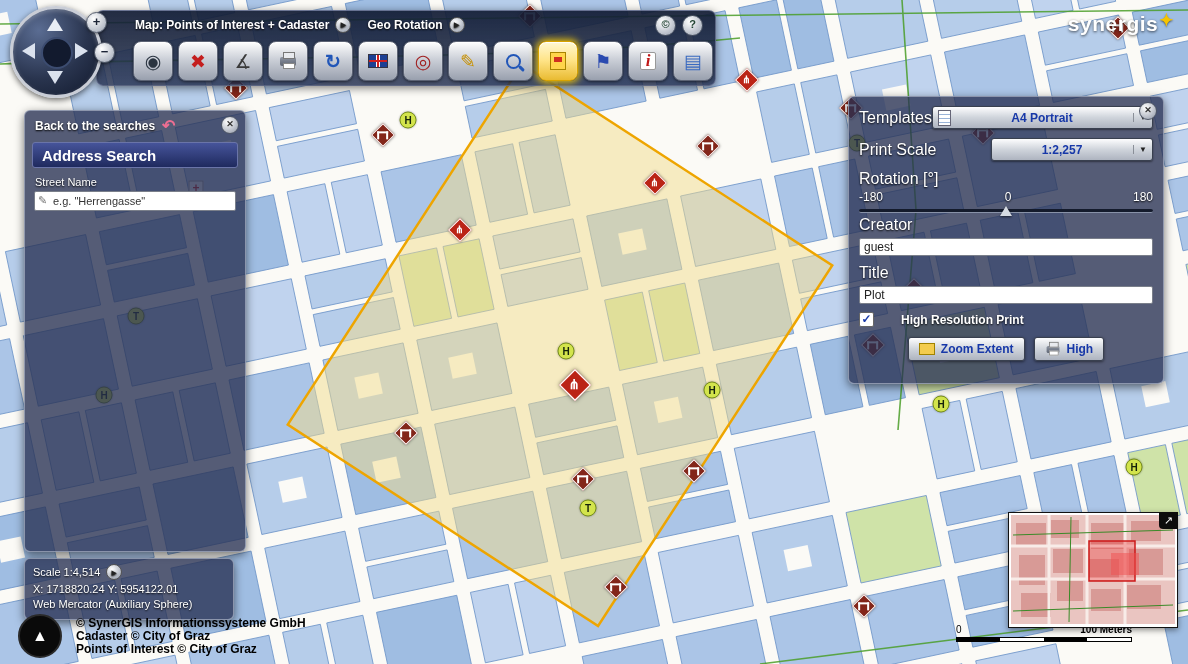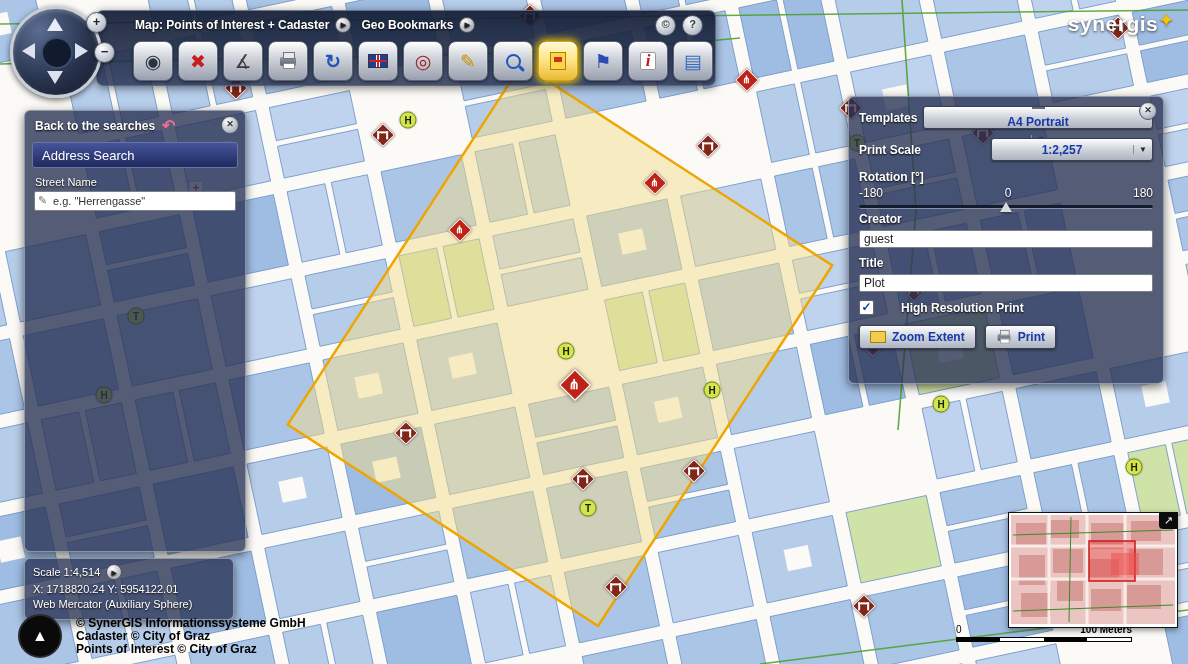--- a/index.html
+++ b/index.html
@@ -39,21 +39,21 @@
   .zoomBtn{position:absolute;width:19px;height:19px;border-radius:50%;z-index:8;
       background:radial-gradient(circle at 35% 30%,#ffffff,#b9bfca 70%,#8e96a4);
       border:1px solid #565e6e;color:#1c2436;font-size:13px;font-weight:bold;line-height:17px;text-align:center;
       box-shadow:0 1px 3px rgba(0,0,0,.5);cursor:pointer;}
   .zin{left:86px;top:12px;} .zout{left:94px;top:42px;}
 
   
   .strip{position:absolute;left:96px;top:10px;width:618px;height:74px;z-index:6;
       background:linear-gradient(rgba(18,28,52,.93),rgba(40,52,84,.85));
       border:1px solid rgba(140,150,180,.55);border-radius:7px;box-shadow:0 2px 8px rgba(0,0,0,.5);}
-  .tabsRow{display:flex;align-items:center;height:27px;padding-left:38px;gap:10px;position:relative;}
+  .tabsRow{display:flex;align-items:center;height:27px;padding-left:38px;gap:16px;position:relative;}
   .tab{display:flex;align-items:center;gap:6px;color:#fff;font-size:12px;font-weight:bold;
       text-shadow:0 1px 2px #000;cursor:pointer;white-space:nowrap;}
   .play-ic{display:inline-flex;align-items:center;justify-content:center;width:14px;height:14px;border-radius:50%;
       background:radial-gradient(circle at 35% 30%,#fff,#aab0bc 75%);border:1px solid #555;
       color:#222;font-size:7px;line-height:1;}
   .helpBtns{position:absolute;right:12px;top:4px;display:flex;gap:6px;}
   .roundBtn{width:19px;height:19px;border-radius:50%;background:radial-gradient(circle at 35% 30%,#fff,#b2b8c4 75%);
       border:1px solid #4e5666;color:#243;font-size:11px;font-weight:bold;line-height:17px;text-align:center;cursor:pointer;}
   .btnRow{display:flex;gap:5px;padding:3px 0 0 36px;}
   .tool-btn{width:38px;height:38px;border-radius:8px;display:flex;align-items:center;justify-content:center;
@@ -99,55 +99,55 @@
       background:radial-gradient(circle at 35% 30%,#fff,#aab0bc 75%);border:1px solid #4e5666;
       color:#333;font-size:9px;line-height:14px;text-align:center;cursor:pointer;font-weight:bold;}
 
   
   .searchPanel{left:24px;top:110px;width:220px;height:440px;}
   .backRow{display:flex;align-items:center;gap:7px;padding:7px 8px 4px 10px;}
   .backLbl{font-size:12px;font-weight:bold;cursor:pointer;text-shadow:0 1px 2px #000;}
   .backArrow{color:#ec6e92;font-size:16px;font-weight:bold;line-height:1;cursor:pointer;}
   .titleBar{margin:4px 7px;height:24px;display:flex;align-items:center;padding-left:9px;
       background:linear-gradient(#46549a,#1f2a5e);border:1px solid #6a74a8;border-radius:3px;
-      font-size:13px;font-weight:normal;}
+      font-size:15px;font-weight:bold;}
   .fieldLbl{font-size:11px;margin:8px 0 3px 10px;text-shadow:0 1px 2px #000;}
   .inputWrap{position:relative;margin:0 9px;}
   .inputWrap .edit-ic{position:absolute;left:4px;top:3px;color:#777;font-size:11px;}
   .inputWrap input{width:100%;box-sizing:border-box;height:20px;border:1px solid #7a7f8a;border-radius:2px;
       font-size:11px;padding:1px 4px 1px 18px;color:#222;font-family:"Liberation Sans",sans-serif;}
   .inputWrap input::placeholder{color:#333;opacity:1;}
 
   
   .printPanel{left:848px;top:96px;width:316px;height:288px;padding:9px 10px;box-sizing:border-box;}
   .pRow{display:flex;align-items:center;justify-content:space-between;margin-bottom:9px;}
-  .pLbl{font-size:12px;text-shadow:0 1px 2px #000;white-space:nowrap;font-weight:bold;}
+  .pLbl{font-size:16px;text-shadow:0 1px 2px #000;white-space:nowrap;}
   .drop{display:flex;align-items:center;height:21px;border-radius:3px;cursor:pointer;
       background:linear-gradient(#fdfdfe,#cfd4db 50%,#aeb4c0);border:1px solid #39404f;
       color:#1738a8;font-weight:bold;font-size:12px;padding:0 5px;gap:6px;box-shadow:0 1px 2px rgba(0,0,0,.45);}
   .drop .val{flex:1;text-align:center;}
   .caret{border-left:1px solid #8a8f98;padding-left:5px;font-size:8px;color:#222;}
   .page-ic{width:11px;height:14px;background:#fff;border:1px solid #667;
       background-image:repeating-linear-gradient(#fff 0 3px,#9ab4d8 3px 4px);}
-  .dropTpl{width:218px;flex-direction:column;} .dropScale{width:150px;}
+  .dropTpl{width:218px;} .dropScale{width:150px;}
   .sliderLbls{display:flex;justify-content:space-between;font-size:12px;margin:2px 0 2px;text-shadow:0 1px 2px #000;}
   .sliderTrack{position:relative;height:10px;cursor:pointer;}
   .groove{position:absolute;left:0;right:0;top:3px;height:3px;background:#141b2c;border-bottom:1px solid #8892a8;border-radius:2px;}
   .thumb{position:absolute;left:50%;top:0;width:0;height:0;margin-left:-6px;cursor:grab;
       border-left:6px solid transparent;border-right:6px solid transparent;border-bottom:10px solid #d6dbe2;
       filter:drop-shadow(0 1px 1px rgba(0,0,0,.6));}
   .pField{margin-bottom:8px;}
   .pField .pLbl{display:block;margin-bottom:3px;}
   .pField input{width:100%;box-sizing:border-box;height:18px;border:1px solid #7a7f8a;border-radius:2px;
       font-size:12px;padding:1px 4px;color:#222;font-family:"Liberation Sans",sans-serif;}
   .chkRow{display:flex;align-items:center;gap:7px;margin:4px 0 10px;}
   .chk{width:13px;height:13px;background:#fff;border:1px solid #666;border-radius:2px;color:#1738a8;
       font-size:12px;font-weight:bold;line-height:12px;text-align:center;cursor:pointer;}
   .chkLbl{font-size:12px;font-weight:bold;text-shadow:0 1px 2px #000;padding-left:20px;}
-  .btnRowP{display:flex;justify-content:flex-start;gap:9px;}
+  .btnRowP{display:flex;justify-content:center;gap:9px;}
   .sbtn{display:flex;align-items:center;gap:6px;height:22px;padding:0 10px;border-radius:3px;cursor:pointer;
       background:linear-gradient(#fdfdfe,#cfd4db 50%,#aeb4c0);border:1px solid #39404f;
       color:#1738a8;font-weight:bold;font-size:12px;box-shadow:0 1px 3px rgba(0,0,0,.5);}
   .extent-ic{width:14px;height:10px;background:#f3cc4e;border:1px solid #a08200;}
 
   
   .statusBox{left:24px;top:558px;width:210px;height:62px;padding:5px 8px;box-sizing:border-box;font-size:11px;}
   .statusBox .line{display:flex;align-items:center;gap:6px;margin-bottom:3px;white-space:nowrap;text-shadow:0 1px 2px #000;}
   .credits{position:absolute;left:76px;top:617px;z-index:5;color:#000;font-size:12px;font-weight:bold;line-height:13px;}
   .grazLogo{position:absolute;left:18px;top:614px;width:40px;height:40px;border-radius:50%;background:#0a0a0a;
@@ -681,21 +681,21 @@
   <div class="zoomBtn zin">+</div>
   <div class="zoomBtn zout">−</div>
 
   <div class="strip">
     <div class="tabsRow">
       <div class="tab">
         <span>Map: Points of Interest + Cadaster</span>
         <span class="play-ic">▶</span>
       </div>
       <div class="tab">
-        <span>Geo Bookmarks</span>
+        <span>Geo Rotation</span>
         <span class="play-ic">▶</span>
       </div>
       <div class="helpBtns">
         <div class="roundBtn">©</div>
         <div class="roundBtn">?</div>
       </div>
     </div>
     <div class="btnRow">
         <div class="tool-btn">
           <span class="tb-ic ic-binoculars-icon">◉</span>
@@ -804,21 +804,21 @@
       <span class="chkLbl">High Resolution Print</span>
     </div>
 
     <div class="btnRowP">
       <div class="sbtn">
         <span class="extent-ic"></span>
         <span>Zoom Extent</span>
       </div>
       <div class="sbtn">
         <span class="tb-ic ic-printer-icon" style="transform:scale(.8);"></span>
-        <span>Print</span>
+        <span>High</span>
       </div>
     </div>
   </div>
 
   <div class="panel statusBox">
     <div class="line">
       <span>Scale 1:4,514</span>
       <span class="play-ic">▶</span>
     </div>
     <div class="line">X: 1718820.24 Y: 5954122.01</div>

